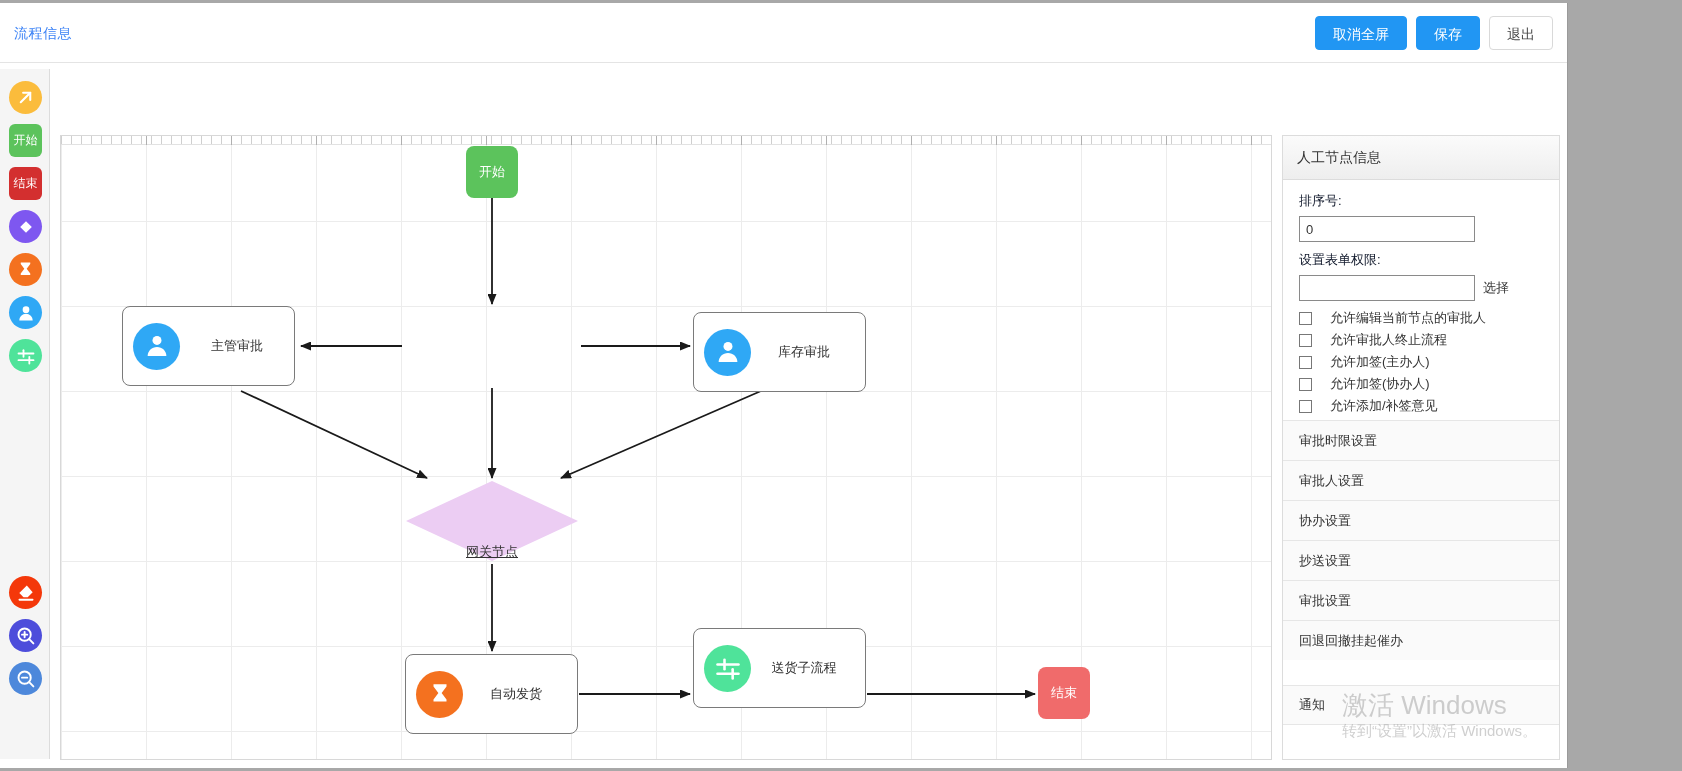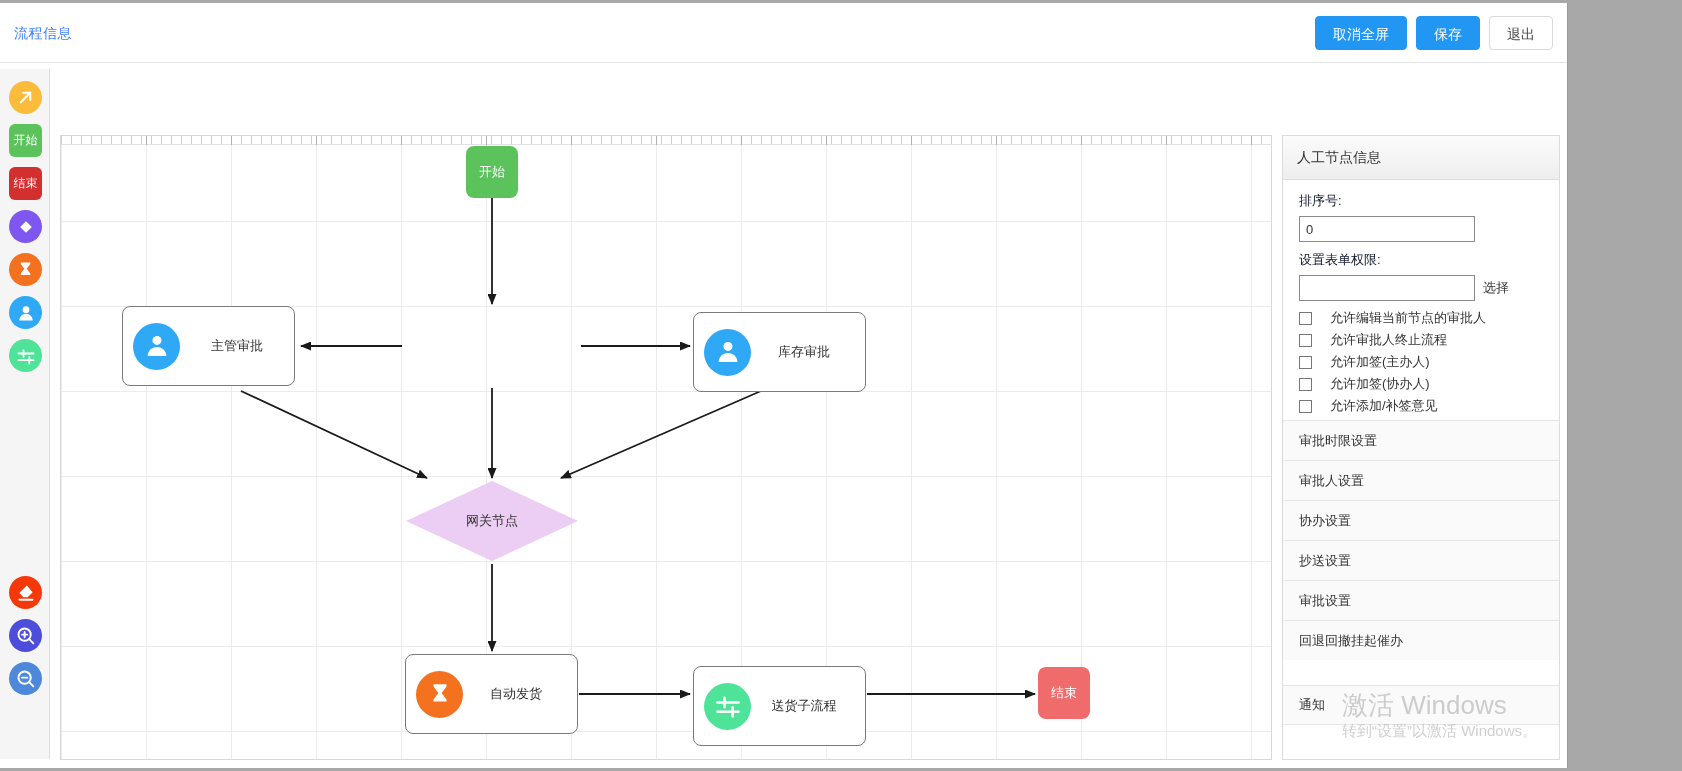--- a/index.html
+++ b/index.html
@@ -160,22 +160,23 @@
     align-items: center;
     justify-content: center;
     color: #fff;
     font-size: 13px;
   }
   .node-start { background: #5cc35c; }
   .node-end   { background: #f06b6b; }
 
   .node-gateway {
     width: 172px; height: 80px;
-    align-items: center;
+    align-items: flex-end;
     justify-content: center;
+    text-decoration: underline;
   }
   .node-gateway .diamond {
     position: absolute;
     left: 0; top: 0;
     width: 172px; height: 80px;
     background: #eccdf3;
     clip-path: polygon(50% 0%, 100% 50%, 50% 100%, 0% 50%);
   }
   .node-gateway .gw-label {
     position: relative;
@@ -456,21 +457,21 @@
 
       <div class="node node-task" style="left:344px;top:518px;justify-content:center;">
         <span class="node-icon" style="background:#f4711f;">
           <svg width="26" height="26" viewBox="0 0 24 24" fill="#fff">
             <path d="M6 3h12v2l-4.5 6 4.5 6v2H6v-2l4.5-6L6 5z"></path>
           </svg>
         </span>
         <span class="node-label">自动发货</span>
       </div>
 
-      <div class="node node-task" style="left:632px;top:530px;">
+      <div class="node node-task" style="left:632px;top:492px;">
         <span class="node-icon" style="background:#4fe39a;">
           <svg width="28" height="28" viewBox="0 0 24 24" stroke="#fff" stroke-width="2.2" stroke-linecap="round">
             <line x1="3" y1="9" x2="21" y2="9"></line>
               <line x1="9" y1="5" x2="9" y2="13"></line>
             <line x1="3" y1="17" x2="21" y2="17"></line>
               <line x1="16" y1="13" x2="16" y2="21"></line>
           </svg>
         </span>
         <span class="node-label">送货子流程</span>
       </div>

